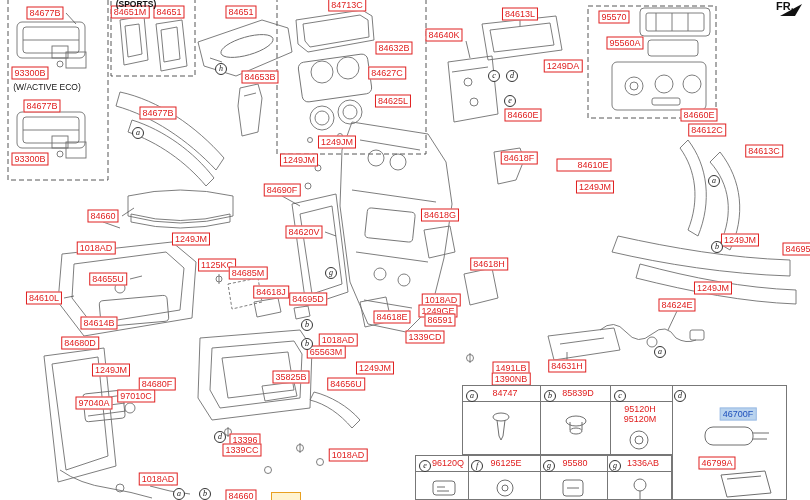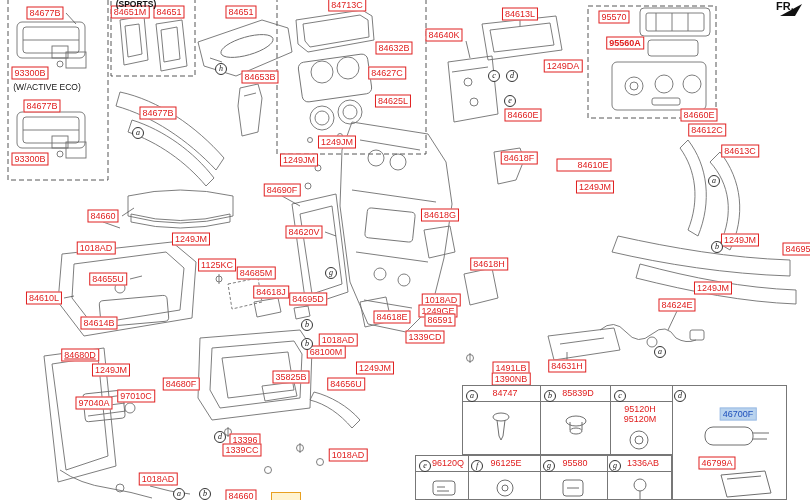--- a/index.html
+++ b/index.html
@@ -214,55 +214,55 @@
       <div class="plabel" style="left: 260px; top: 77px;">84653B</div>
       <div class="plabel" style="left: 158px; top: 113px;">84677B</div>
       <div class="plabel" style="left: 325px; top: 5px; margin-left: 22px;">84713C</div>
       <div class="plabel" style="left: 394px; top: 48px;">84632B</div>
       <div class="plabel" style="left: 387px; top: 73px;">84627C</div>
       <div class="plabel" style="left: 393px; top: 101px;">84625L</div>
       <div class="plabel" style="left: 337px; top: 142px;">1249JM</div>
       <div class="plabel" style="left: 444px; top: 35px;">84640K</div>
       <div class="plabel" style="left: 520px; top: 14px;">84613L</div>
       <div class="plabel" style="left: 614px; top: 17px;">95570</div>
-      <div class="plabel" style="left: 625px; top: 43px; font-weight: bold;">95560A</div>
+      <div class="plabel" style="left: 625px; top: 43px;">95560A</div>
       <div class="plabel" style="left: 563px; top: 66px;">1249DA</div>
       <div class="plabel" style="left: 523px; top: 115px;">84660E</div>
       <div class="plabel" style="left: 699px; top: 115px;">84660E</div>
       <div class="plabel" style="left: 707px; top: 130px;">84612C</div>
-      <div class="plabel" style="left: 740px; top: 151px;">84613C</div>
+      <div class="plabel" style="left: 764px; top: 151px;">84613C</div>
       <div class="plabel" style="left: 299px; top: 160px;">1249JM</div>
       <div class="plabel" style="left: 282px; top: 190px;">84690F</div>
       <div class="plabel" style="left: 519px; top: 158px;">84618F</div>
       <div class="plabel" style="left: 584px; top: 165px; padding-left: 20px;">84610E</div>
       <div class="plabel" style="left: 595px; top: 187px;">1249JM</div>
       <div class="plabel" style="left: 304px; top: 232px;">84620V</div>
       <div class="plabel" style="left: 440px; top: 215px;">84618G</div>
       <div class="plabel" style="left: 103px; top: 216px;">84660</div>
       <div class="plabel" style="left: 96px; top: 248px;">1018AD</div>
       <div class="plabel" style="left: 191px; top: 239px;">1249JM</div>
       <div class="plabel" style="left: 217px; top: 265px;">1125KC</div>
-      <div class="plabel" style="left: 248px; top: 273px; margin-left: 8px;">84685M</div>
+      <div class="plabel" style="left: 248px; top: 273px;">84685M</div>
       <div class="plabel" style="left: 108px; top: 279px;">84655U</div>
       <div class="plabel" style="left: 271px; top: 292px;">84618J</div>
       <div class="plabel" style="left: 308px; top: 299px; text-align: right;">84695D</div>
       <div class="plabel" style="left: 44px; top: 298px;">84610L</div>
       <div class="plabel" style="left: 99px; top: 323px;">84614B</div>
       <div class="plabel" style="left: 489px; top: 264px;">84618H</div>
       <div class="plabel" style="left: 441px; top: 300px;">1018AD</div>
       <div class="plabel" style="left: 438px; top: 311px; text-align: right;">1249GE</div>
       <div class="plabel" style="left: 440px; top: 320px;">86591</div>
       <div class="plabel" style="left: 392px; top: 317px;">84618E</div>
       <div class="plabel" style="left: 425px; top: 337px;">1339CD</div>
       <div class="plabel" style="left: 338px; top: 340px;">1018AD</div>
-      <div class="plabel" style="left: 326px; top: 352px;">68100M</div>
-      <div class="plabel" style="left: 80px; top: 355px; text-decoration: underline;">84680D</div>
+      <div class="plabel" style="left: 326px; top: 352px;">65563M</div>
+      <div class="plabel" style="left: 80px; top: 343px;">84680D</div>
       <div class="plabel" style="left: 111px; top: 370px;">1249JM</div>
       <div class="plabel" style="left: 94px; top: 379px; margin-top: 24px;">97040A</div>
-      <div class="plabel" style="left: 157px; top: 384px; margin-left: 24px;">84680F</div>
+      <div class="plabel" style="left: 157px; top: 384px;">84680F</div>
       <div class="plabel" style="left: 136px; top: 396px;">97010C</div>
       <div class="plabel" style="left: 291px; top: 377px;">35825B</div>
       <div class="plabel" style="left: 346px; top: 384px;">84656U</div>
       <div class="plabel" style="left: 375px; top: 368px;">1249JM</div>
       <div class="plabel" style="left: 511px; top: 368px;">1491LB</div>
       <div class="plabel" style="left: 511px; top: 379px;">1390NB</div>
       <div class="plabel" style="left: 567px; top: 366px;">84631H</div>
       <div class="plabel" style="left: 677px; top: 305px;">84624E</div>
       <div class="plabel" style="left: 713px; top: 288px;">1249JM</div>
       <div class="plabel" style="left: 740px; top: 240px;">1249JM</div>

